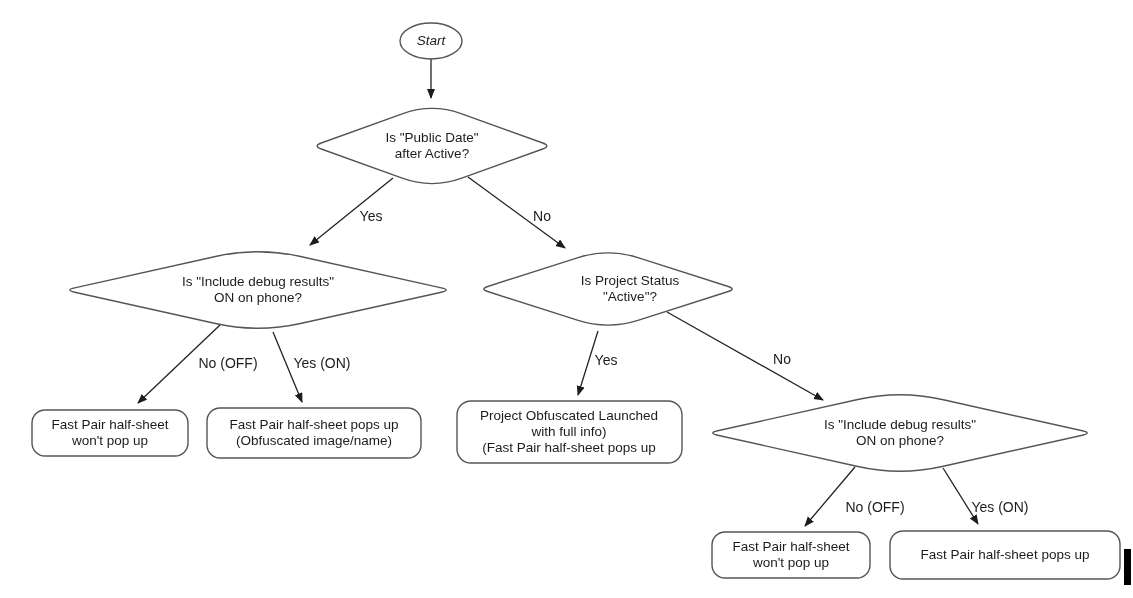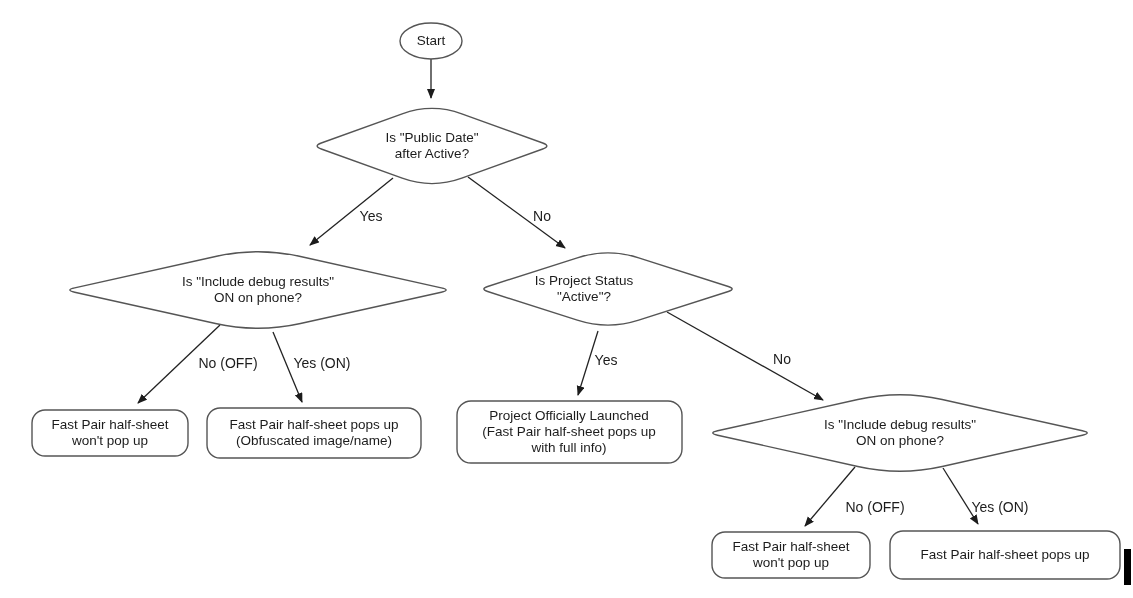--- a/index.html
+++ b/index.html
@@ -70,58 +70,58 @@
       <rect x="32" y="410" width="156" height="46" rx="13"></rect>
       <rect x="207" y="408" width="214" height="50" rx="13"></rect>
       <rect x="457" y="401" width="225" height="62" rx="14"></rect>
       <rect x="712" y="532" width="158" height="46" rx="13"></rect>
       <rect x="890" y="531" width="230" height="48" rx="13"></rect>
     </g>
 
     <rect x="1124" y="549" width="7" height="36" fill="#000000"></rect>
   </svg>
 
-  <div class="node-label" style="left:431px;top:41px;">
+  <div class="node-label" style="left:431px;top:41px;font-style:italic;">
     <span>Start</span>
   </div>
 
   <div class="node-label" style="left:432px;top:146px;">
     <span>Is "Public Date"</span>
     <span>after Active?</span>
   </div>
 
   <div class="node-label" style="left:258px;top:290px;">
     <span>Is "Include debug results"</span>
     <span>ON on phone?</span>
   </div>
 
-  <div class="node-label" style="left:584px;top:289px;">
+  <div class="node-label" style="left:630px;top:289px;">
     <span>Is Project Status</span>
     <span>"Active"?</span>
   </div>
 
   <div class="node-label" style="left:900px;top:433px;">
     <span>Is "Include debug results"</span>
     <span>ON on phone?</span>
   </div>
 
   <div class="node-label" style="left:110px;top:433px;">
     <span>Fast Pair half-sheet</span>
     <span>won't pop up</span>
   </div>
 
   <div class="node-label" style="left:314px;top:433px;">
     <span>Fast Pair half-sheet pops up</span>
     <span>(Obfuscated image/name)</span>
   </div>
 
   <div class="node-label" style="left:569px;top:432px;">
-    <span>Project Officially Launched</span>
+    <span>Project Obfuscated Launched</span>
+    <span>with full info)</span>
     <span>(Fast Pair half-sheet pops up</span>
-    <span>with full info)</span>
   </div>
 
   <div class="node-label" style="left:791px;top:555px;">
     <span>Fast Pair half-sheet</span>
     <span>won't pop up</span>
   </div>
 
   <div class="node-label" style="left:1005px;top:555px;">
     <span>Fast Pair half-sheet pops up</span>
   </div>

